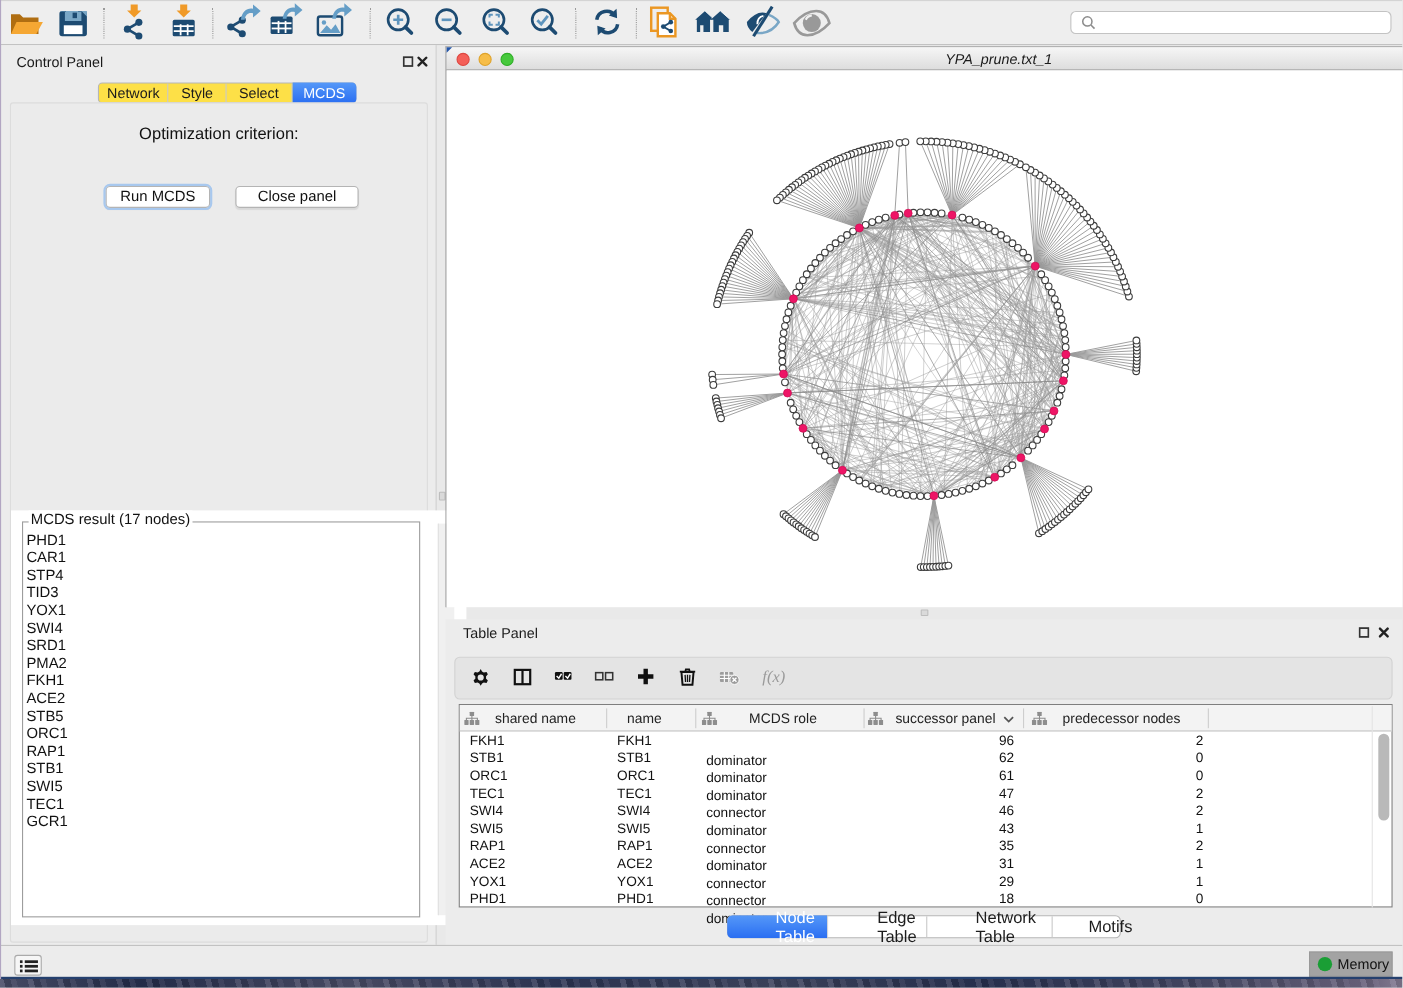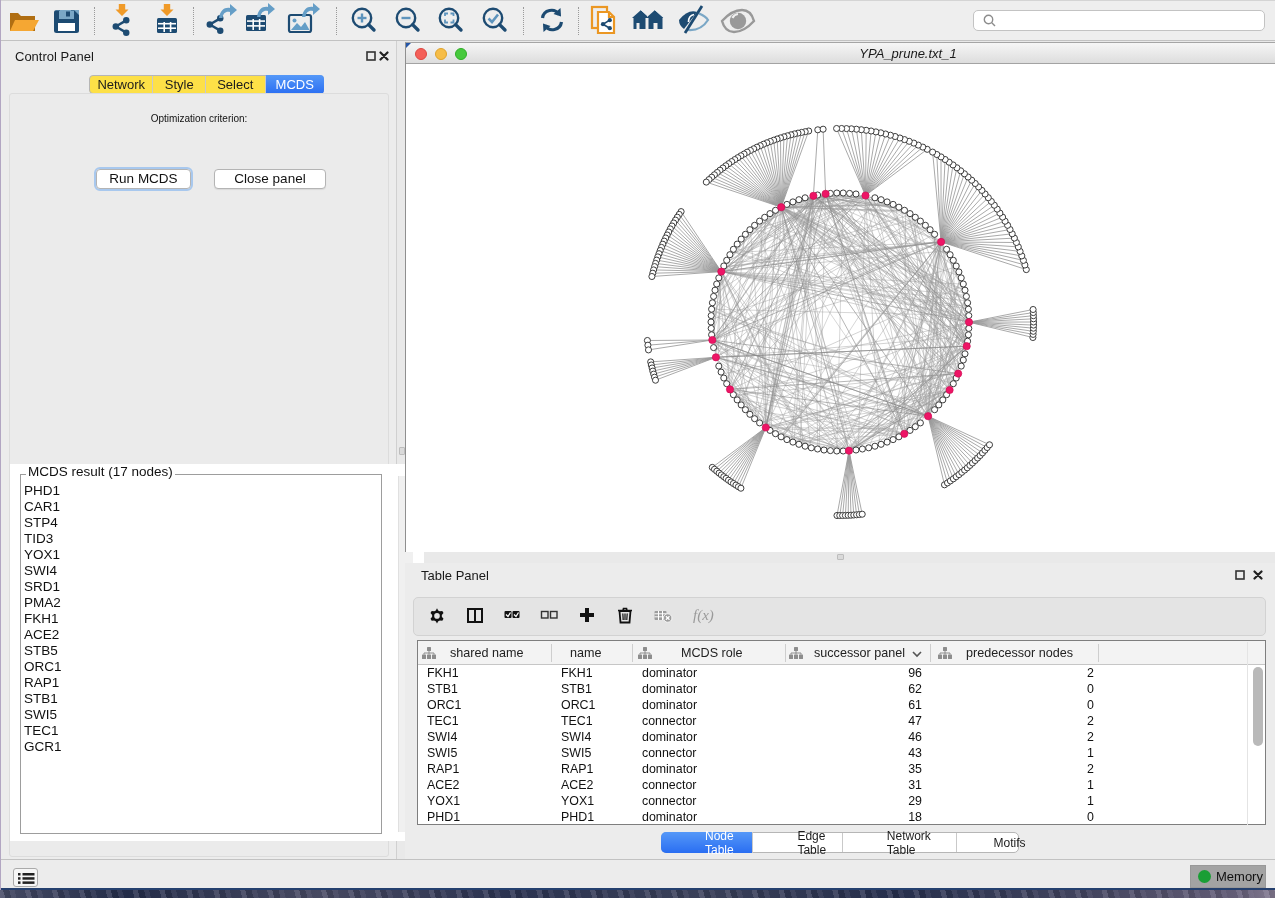--- a/index.html
+++ b/index.html
@@ -13,21 +13,21 @@
 
 
 #cpanel { position:absolute; left:1px; top:41px; width:396px; height:818px; background:#ececec; border-right:1px solid #d0d0d0; }
 #cp-title { position:absolute; left:14px; top:8px; font-size:13px; color:#1a1a1a; }
 .wicon { position:absolute; top:10px; width:10px; height:10px; }
 #tabs { position:absolute; left:88px; top:34px; width:235px; height:19px; background:#fde047; border:1px solid #b6b6b6; border-radius:4px; display:flex; }
 #tabs .seg { height:100%; display:flex; align-items:center; justify-content:center; font-size:13px; color:#1c1c1c; border-right:1px solid #c9c9c9; }
 #tabs .seg:last-child { border-right:none; }
 #tabs .sel { background:linear-gradient(180deg,#5598f8 0%,#2a6ef2 100%); color:#fff; border-radius:0 4px 4px 0; margin:-1px -1px -1px 0; height:19px; border-right:none; }
 #cp-inner { position:absolute; left:8px; top:52px; width:380px; height:764px; background:#ebebeb; border:1px solid #dcdcdc; border-radius:3px; }
-#optlabel { position:absolute; left:0; top:72px; width:396px; text-align:center; font-size:10px; color:#111; }
+#optlabel { position:absolute; left:0; top:72px; width:396px; text-align:center; font-size:15px; color:#111; }
 #dropdown { position:absolute; left:45px; top:96px; width:311px; height:20px; background:#fff; border:1px solid #b4b4b4; border-radius:4px; font-size:13.5px; color:#111; line-height:19px; padding-left:13px; box-shadow:0 1px 1px rgba(0,0,0,0.08); }
 #stepper { position:absolute; right:-1px; top:-1px; width:17px; height:20px; border-radius:0 4px 4px 0; background:linear-gradient(180deg,#5b9cf9 0%,#2367ef 100%); }
 #stepper svg { position:absolute; left:3px; top:3px; }
 .btn { position:absolute; top:128px; height:20px; background:#fff; border:1px solid #b4b4b4; border-radius:4px; font-size:13.5px; color:#111; text-align:center; line-height:18px; box-shadow:0 1px 1px rgba(0,0,0,0.08); }
 #runbtn { left:95px; width:95px; outline:2.5px solid #a8c8ee; outline-offset:0px; }
 #closebtn { left:213px; width:112px; }
 #mcdsbox { position:absolute; left:9px; top:423px; width:414px; height:377px; background:#fff; }
 #groupborder { position:absolute; left:10px; top:10px; width:362px; height:360px; border:1px solid #9d9d9d; }
 #grouptitle { position:absolute; left:16px; top:0px; background:#fff; padding:0 2px; font-size:13.5px; color:#111; }
 #mcdslist { position:absolute; left:14px; top:19px; font-size:13.5px; color:#111; line-height:16px; }
@@ -50,28 +50,28 @@
 #tp-title { position:absolute; left:16px; top:5px; font-size:13px; color:#1a1a1a; }
 #tp-toolbar { position:absolute; left:8px; top:34px; width:853px; height:39px; background:#e4e4e4; border:1px solid #d2d2d2; border-radius:5px; }
 .bi { position:absolute; top:605px; }
 #tablebox { position:absolute; left:12px; top:77px; width:849px; height:185px; background:#fff; border:1px solid #7e7e7e; }
 #thead { position:absolute; left:418px; top:641px; width:847px; height:24px; background:#f3f3f3; border-bottom:1px solid #c6c6c6; }
 .hic { position:absolute; top:647px; }
 .hsep { position:absolute; top:644px; height:18px; width:0; border-left:1px solid #cecece; }
 .hlabel { position:absolute; top:646px; font-size:12.6px; color:#222; }
 .trow { position:absolute; left:405px; width:847px; height:16px; font-size:12.4px; color:#111; }
 .trow span { position:absolute; top:1px; }
-.c1 { left:22px; } .c2 { left:156px; } .c3 { left:237px; }
+.c1 { left:22px; } .c2 { left:156px; } .c3 { left:237px;margin-top:18px; }
 .c4 { left:440px; width:77px; text-align:right; } .c5 { left:600px; width:89px; text-align:right; }
 #tscroll { position:absolute; left:1253px; top:667px; width:10px; height:79px; background:#b9b9b9; border-radius:6px; }
 #tscrollline { position:absolute; left:1247px; top:642px; height:183px; width:0; border-left:1px solid #e4e4e4; }
 
 
 #btabs { position:absolute; left:661px; top:832px; width:358px; height:21px; background:#fff; border:1px solid #b6b6b6; border-radius:5px; display:flex; }
-#btabs .seg { height:100%; display:flex; align-items:center; justify-content:center; font-size:12px; color:#1c1c1c; border-right:1px solid #c9c9c9;padding-left:44px; }
+#btabs .seg { height:100%; display:flex; align-items:center; justify-content:center; font-size:15px; color:#1c1c1c; border-right:1px solid #c9c9c9;padding-left:44px; }
 #btabs .seg:last-child { border-right:none; }
 #btabs .sel { background:linear-gradient(180deg,#5598f8 0%,#2a6ef2 100%); color:#fff; border-radius:5px 0 0 5px; margin:-1px 0 -1px -1px; height:21px; }
 
 
 #status { position:absolute; left:0; top:859px; width:1275px; height:31px; background:#ececec; border-top:1px solid #c2c2c2; }
 #listbtn { position:absolute; left:13px; top:8px; width:25px; height:19px; background:#f6f6f6; border:1px solid #aaa; border-radius:3px; }
 #membtn { position:absolute; left:1190px; top:5px; width:76px; height:23px; background:#a3a3a3; border:1px solid #999; font-size:13px; color:#111; }
 #membtn .dot { position:absolute; left:7px; top:4px; width:13px; height:13px; border-radius:50%; background:#1a9e35; }
 #membtn .lbl { position:absolute; left:25px; top:3px; }
 #wallpaper { position:absolute; left:0; top:890px; width:1275px; height:8px; background:linear-gradient(90deg,#454a63 0%,#232c48 10%,#474961 25%,#2b3350 40%,#3a4058 55%,#262f4c 70%,#42445e 85%,#635d76 97%,#837a90 100%); }

